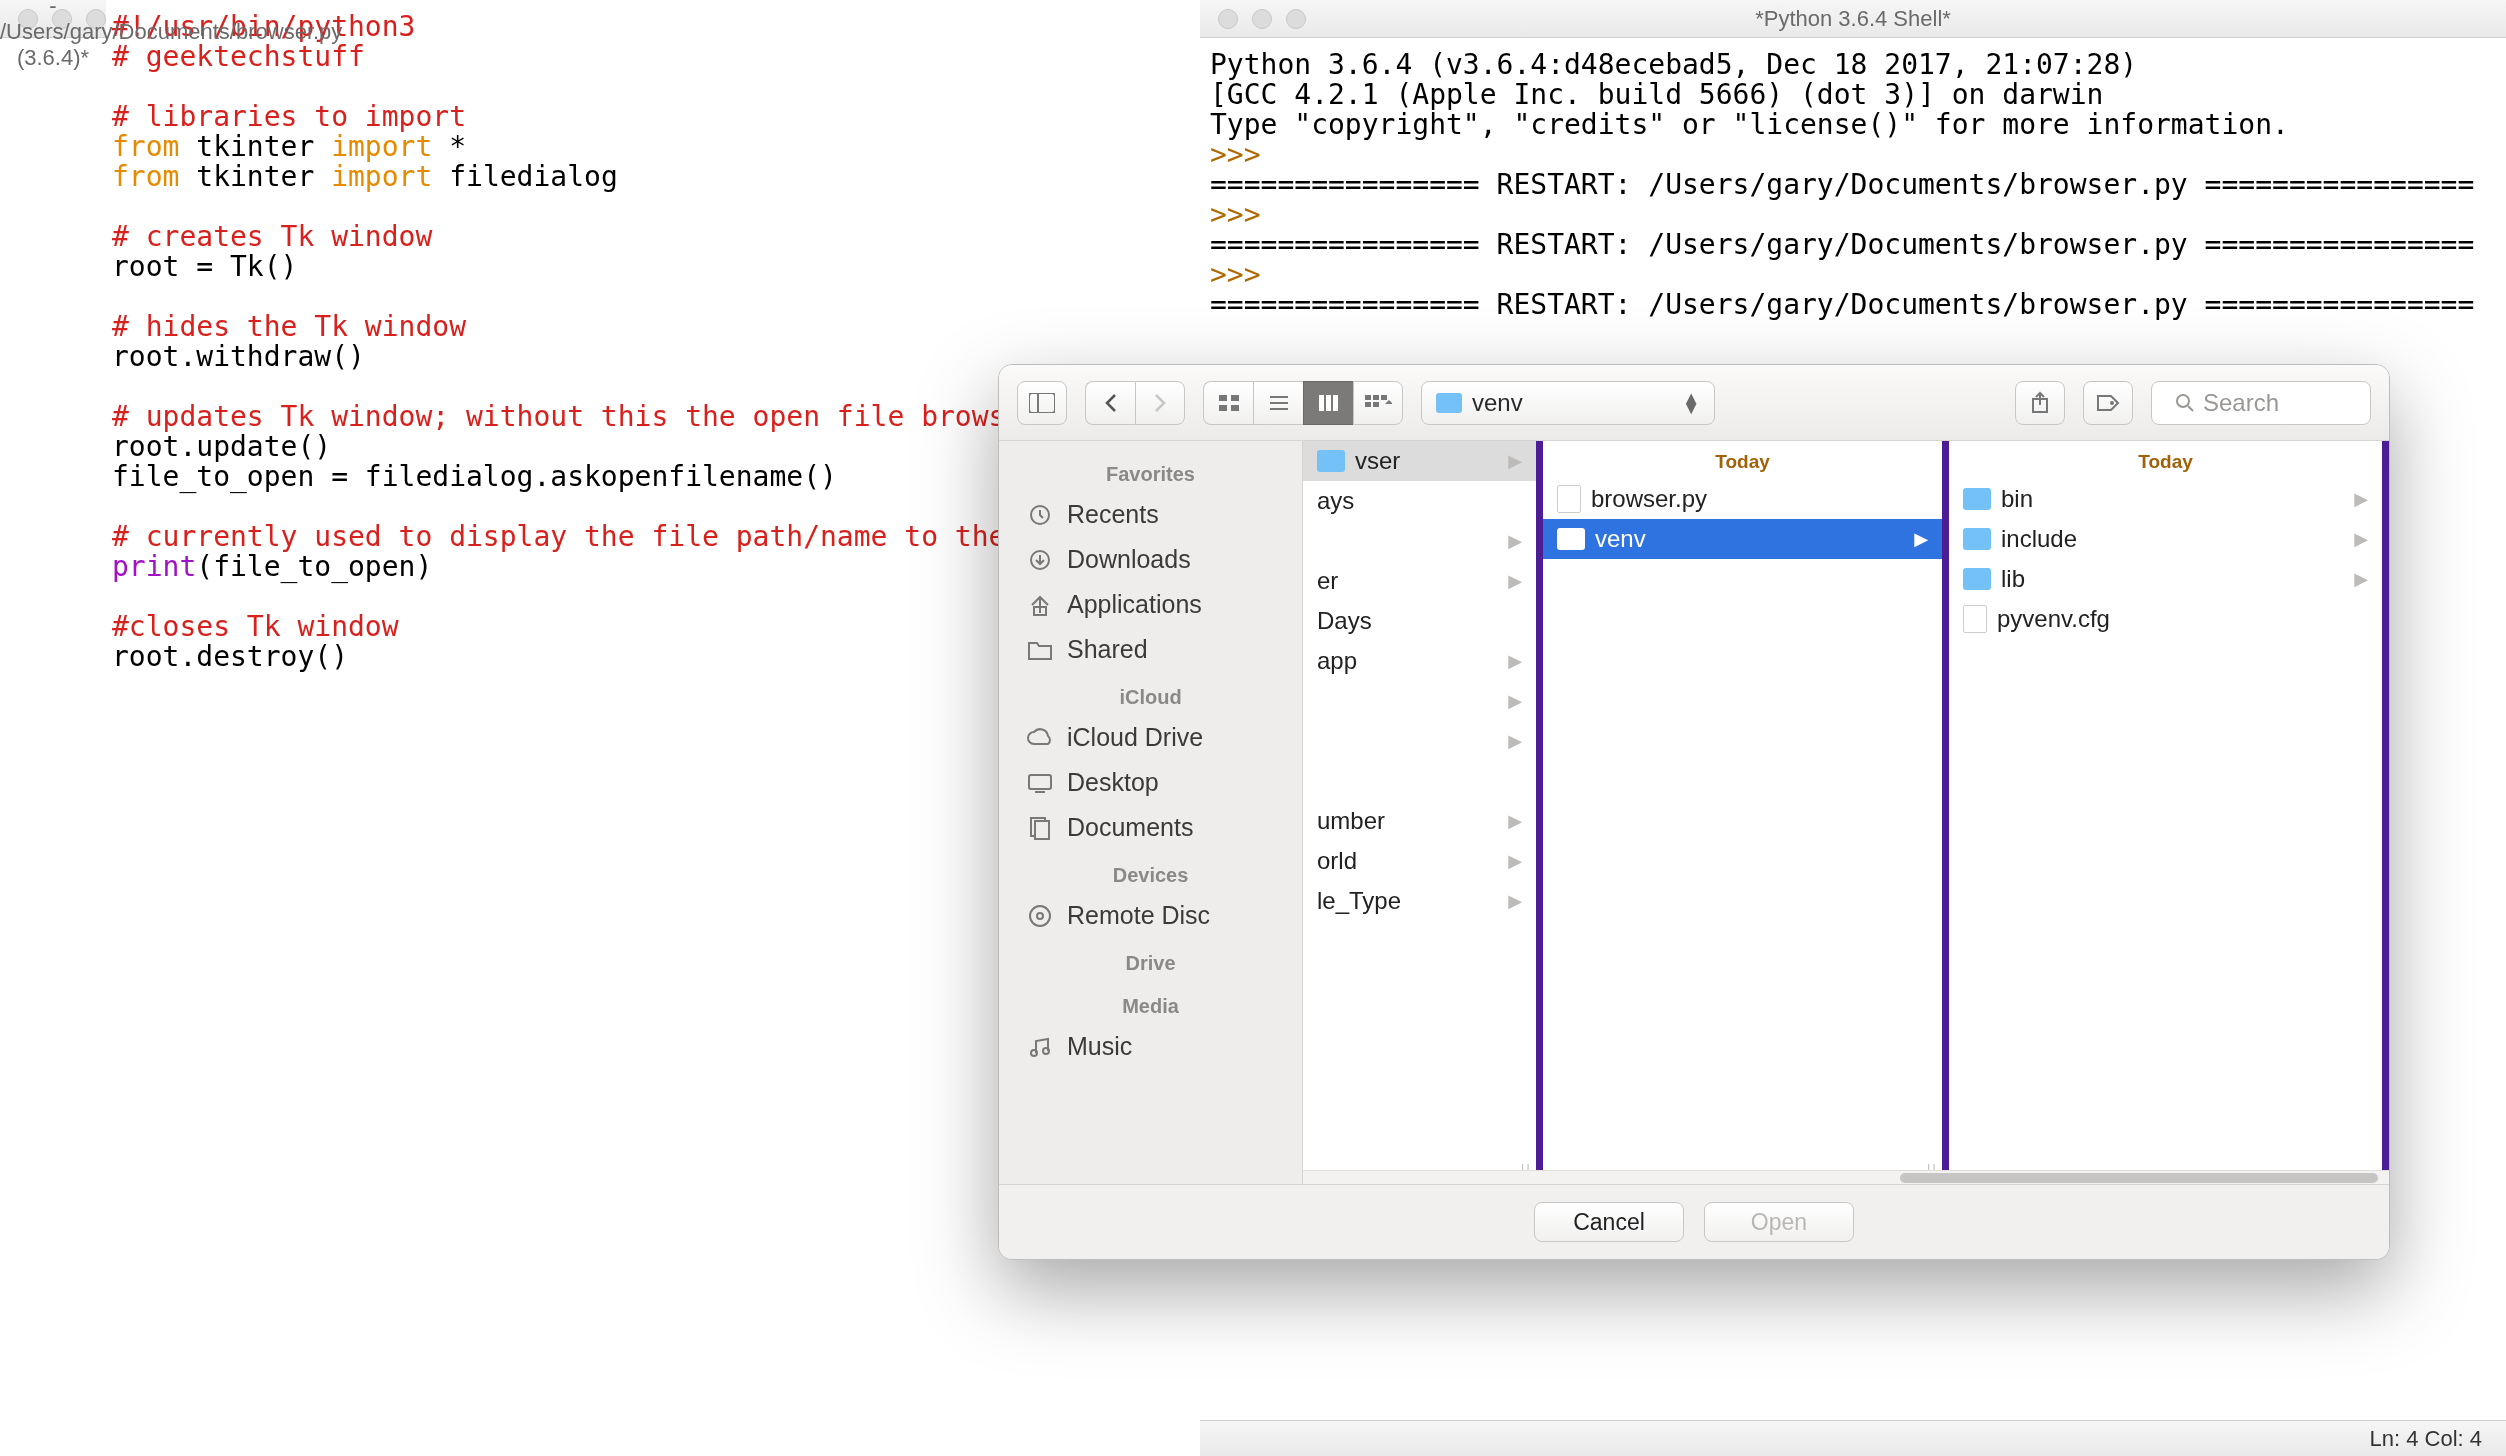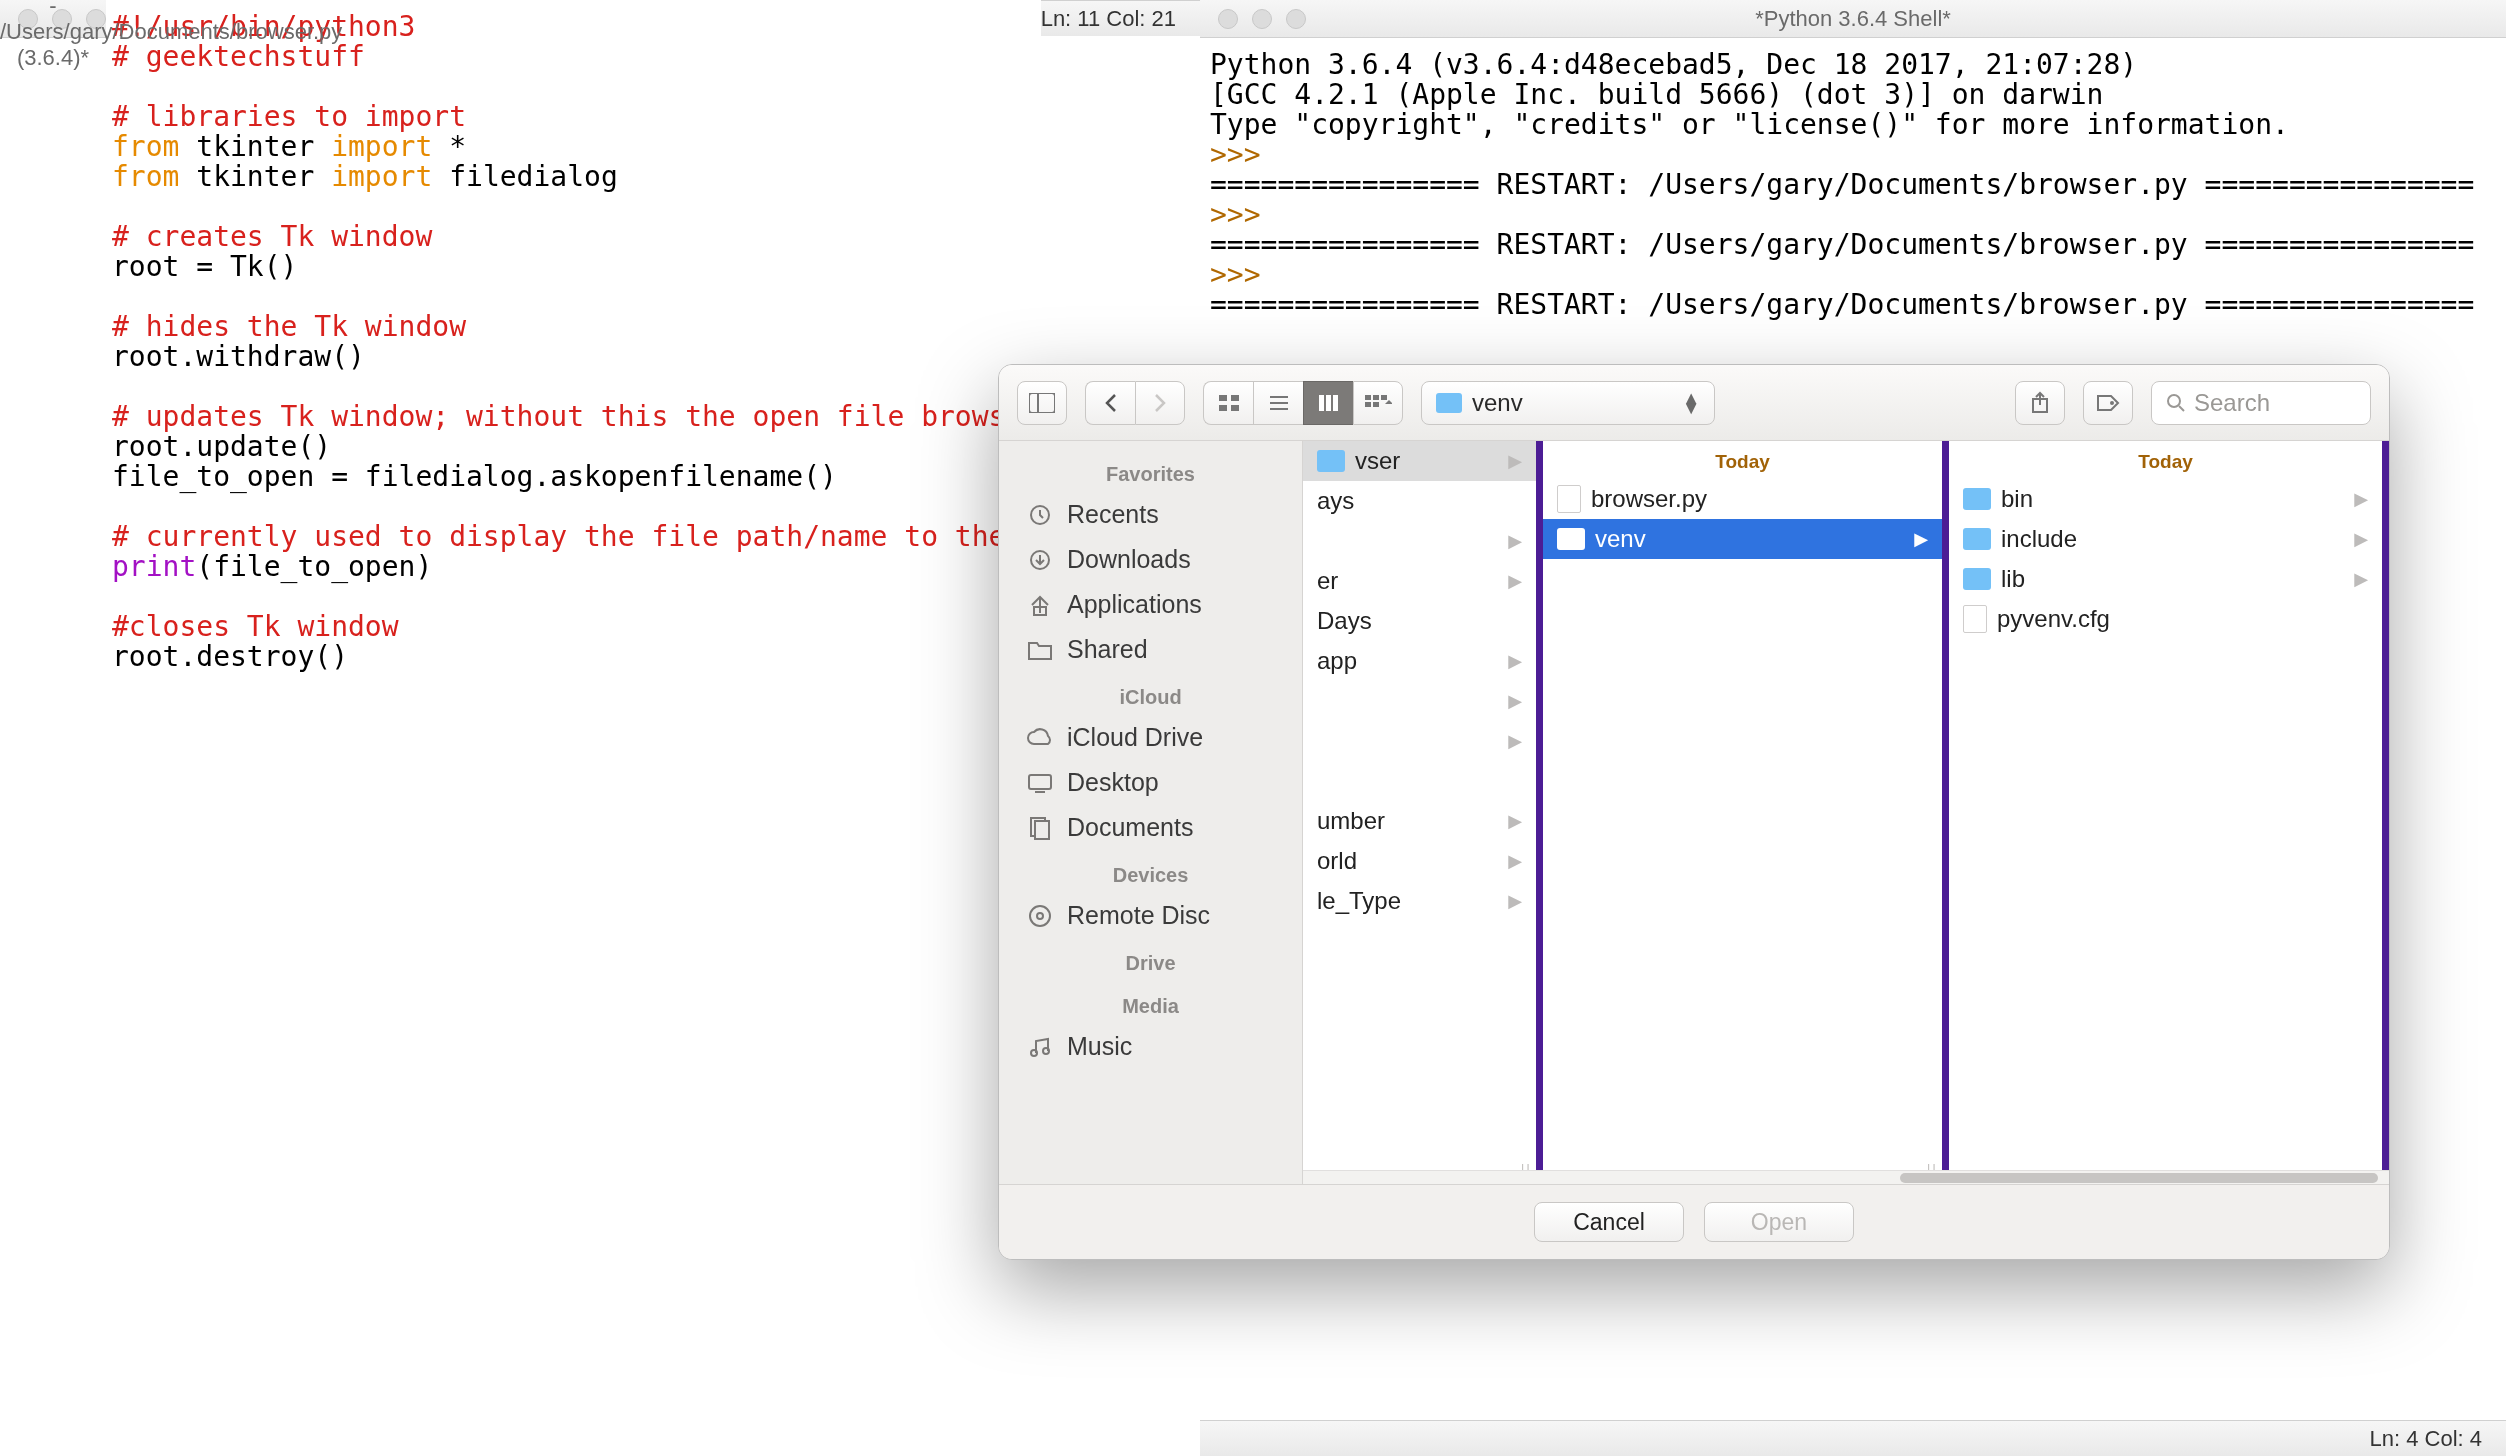--- a/index.html
+++ b/index.html
@@ -117,21 +117,21 @@
       border: 1px solid #c9c7c5;
       border-radius: 8px;
       display: flex; align-items: center; gap: 10px;
       padding: 0 14px; font-size: 24px; color: #2a2a2a;
     }
     .folder-swatch { width: 26px; height: 20px; background: #74c1f7; border-radius: 3px; }
     .path-arrows { margin-left: auto; color: #6a6a6a; font-size: 18px; display: flex; flex-direction: column; line-height: 10px; }
     .search-field {
       display: flex; align-items: center; gap: 8px;
       height: 44px; background: #fff; border: 1px solid #c9c7c5;
-      border-radius: 8px; padding: 0 14px; width: 220px;
+      border-radius: 8px; padding: 0 23px; width: 220px;
       color: #9a9895; font-size: 24px;
     }
     
     .dialog-body { flex: 1; display: flex; overflow: hidden; border-bottom: 1px solid #d6d4d2; text-align: center; }
     
     .sidebar {
       width: 304px;
       background: #eeedeb;
       border-right: 1px solid #d6d4d2;
       overflow-y: auto;
@@ -235,23 +235,20 @@
 <span class="c-comment"># updates Tk window; without this the open file browser stays open</span>
 root.update()
 file_to_open = filedialog.askopenfilename()
 
 <span class="c-comment"># currently used to display the file path/name to the selected file</span>
 <span class="c-builtin">print</span>(file_to_open)
 
 <span class="c-comment">#closes Tk window</span>
 root.destroy()
 </div>
-  <div class="statusbar">
-    <span>Ln: 11  Col: 21</span>
-  </div>
 </div>
 
 <div class="shell-window">
   <div class="titlebar">
     <div class="traffic-lights">
       <div class="traffic-light"></div>
       <div class="traffic-light"></div>
       <div class="traffic-light"></div>
     </div>
     <div class="title-text">*Python 3.6.4 Shell*</div>

